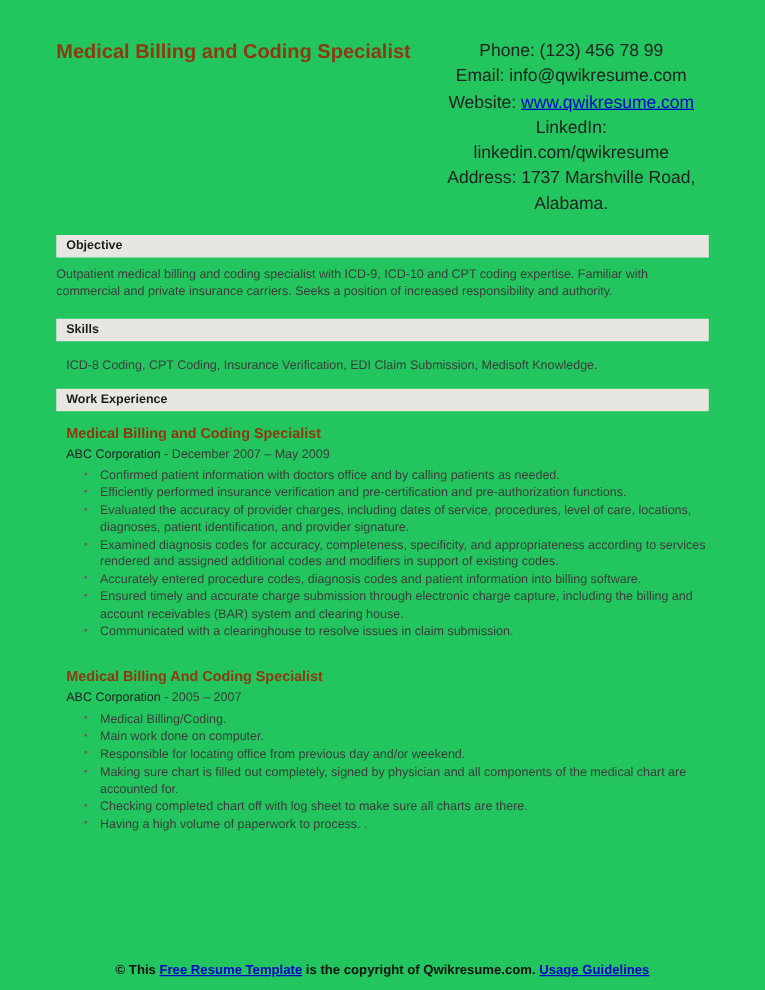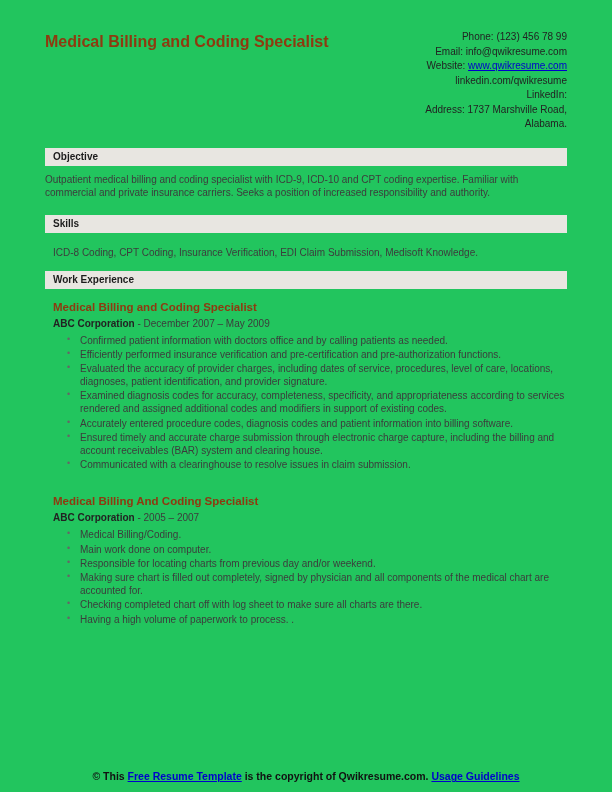--- a/index.html
+++ b/index.html
@@ -27,22 +27,22 @@
   }
   .candidate-name {
     margin-top: 10px;
     font-size: 24px;
     font-weight: bold;
     letter-spacing: 0.5px;
     color: #161616;
   }
   .contact {
     width: 220px;
-    text-align: right;
-    font-size: 10px;
+    text-align: center;
+    font-size: 14px;
     line-height: 1.45;
     color: #222222;
     padding-top: 2px;
   }
   .contact a, .link {
     color: #0000cc;
     text-decoration: underline;
     cursor: pointer;
   }
 
@@ -72,21 +72,21 @@
   
   .job { margin: 12px 0 0 8px; }
   .job + .job { margin-top: 24px; }
   .job-title {
     color: #8e3a10;
     font-weight: bold;
     font-size: 11.5px;
     margin-bottom: 5px;
   }
   .company-line { font-size: 10px; color: #3c3c3c; margin-bottom: 5px; }
-  .company { font-weight: bold; color: #222222; }
+  .company { font-weight: normal; color: #222222; }
   ul.bullets { list-style: none; margin-left: 14px; }
   ul.bullets li {
     position: relative;
     padding-left: 13px;
     font-size: 10px;
     line-height: 1.32;
     color: #3c3c3c;
     margin-bottom: 1px;
   }
   ul.bullets li::before {
@@ -122,22 +122,22 @@
 <div class="page">
 
   <div class="header">
     <div class="header-left">
       <div class="headline">Medical Billing and Coding Specialist</div>
     </div>
     <div class="contact">
       <div>Phone: (123) 456 78 99</div>
       <div>Email: info@qwikresume.com</div>
       <div><span>Website: </span><span class="link">www.qwikresume.com</span></div>
+      <div>LinkedIn:</div>
       <div>linkedin.com/qwikresume</div>
-      <div>LinkedIn:</div>
       <div>Address: 1737 Marshville Road,</div>
       <div>Alabama.</div>
     </div>
   </div>
 
   <div class="section" style="margin-top:0;">
     <div class="section-bar">Objective</div>
     <div class="objective-text">Outpatient medical billing and coding specialist with ICD-9, ICD-10 and CPT coding expertise. Familiar with commercial and private insurance carriers. Seeks a position of increased responsibility and authority.</div>
   </div>
 
@@ -162,21 +162,21 @@
         <li>Communicated with a clearinghouse to resolve issues in claim submission.</li>
       </ul>
     </div>
 
     <div class="job">
       <div class="job-title">Medical Billing And Coding Specialist</div>
       <div class="company-line"><span class="company">ABC Corporation</span><span> - 2005 – 2007</span></div>
       <ul class="bullets">
         <li>Medical Billing/Coding.</li>
         <li>Main work done on computer.</li>
-        <li>Responsible for locating charts from previous day and/or weekend.</li>
+        <li>Responsible for locating office from previous day and/or weekend.</li>
         <li>Making sure chart is filled out completely, signed by physician and all components of the medical chart are accounted for.</li>
         <li>Checking completed chart off with log sheet to make sure all charts are there.</li>
         <li>Having a high volume of paperwork to process. .</li>
       </ul>
     </div>
   </div>
 
 
   <div class="footer">
     <div class="footer-inner"><span>© This </span><span class="link">Free Resume Template</span><span> is the copyright of Qwikresume.com. </span><span class="link">Usage Guidelines</span></div>

